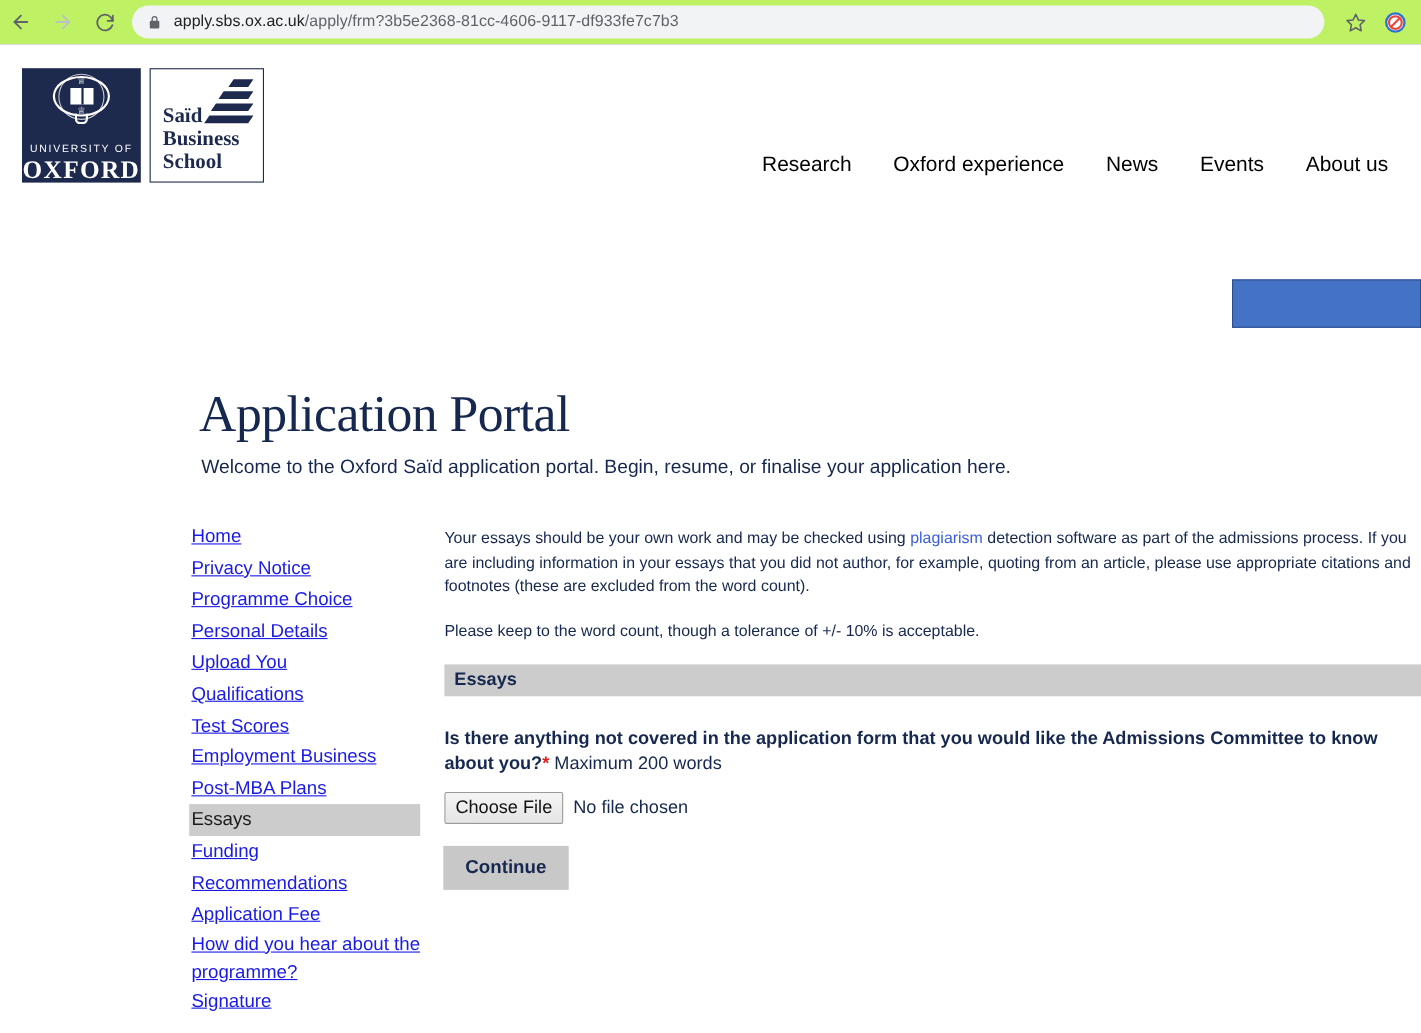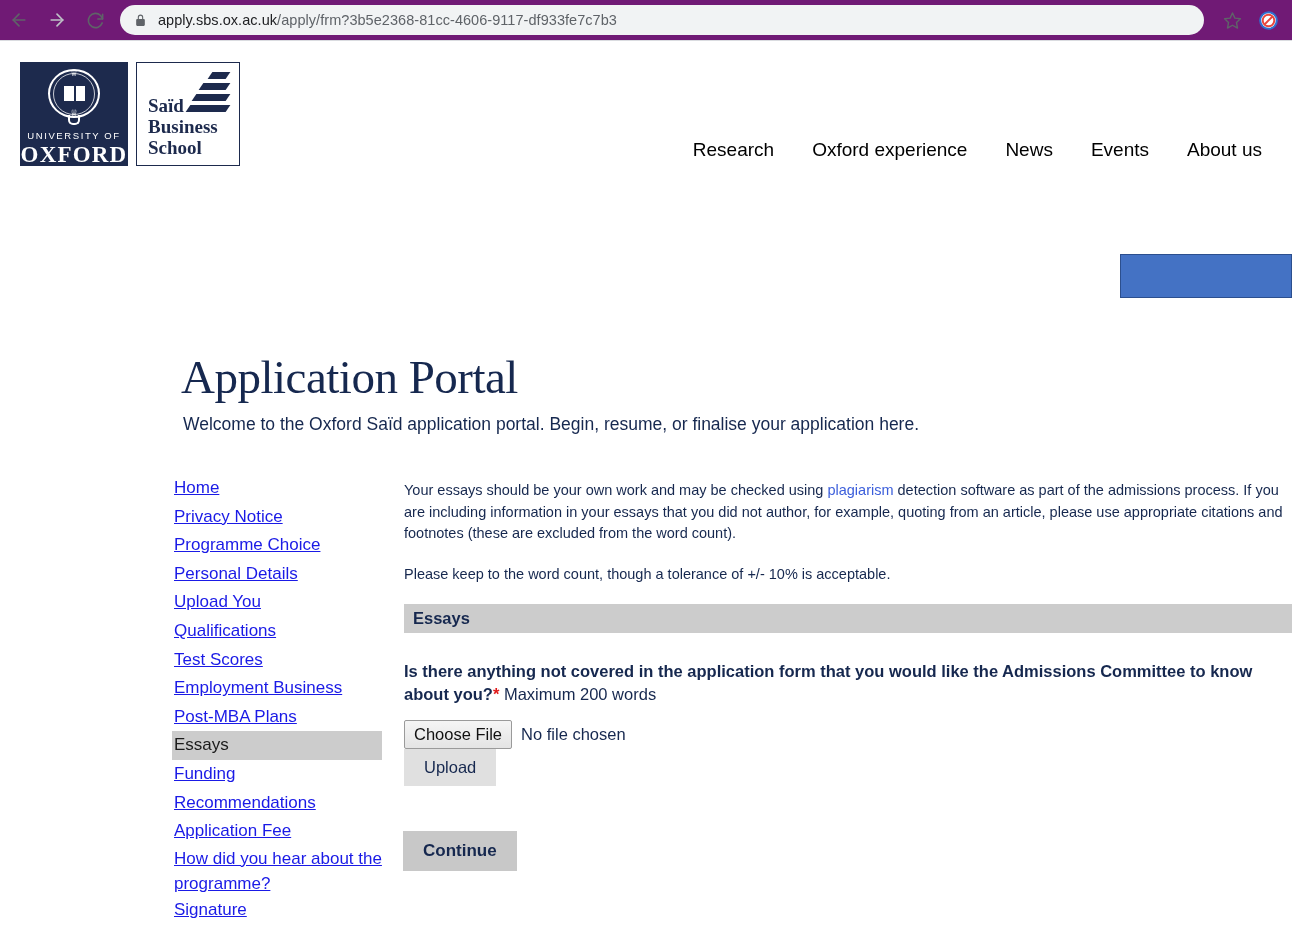--- a/index.html
+++ b/index.html
@@ -8,21 +8,21 @@
     width: 1292px; height: 939px;
     background: #ffffff;
     font-family: "Liberation Sans", sans-serif;
     overflow: hidden;
   }
 
   
   .browser-bar {
     position: absolute; top: 0; left: 0;
     width: 1292px; height: 41px;
-    background: #701a75;
+    background: #bef264;
     display: flex; align-items: center;
     border-bottom: 1px solid #dadce0;
   }
   .nav-btn {
     width: 38px; height: 38px;
     display: flex; align-items: center; justify-content: center;
     color: #5f6368; flex: none;
   }
   .nav-btn svg { display: block; }
   .nav-btn.disabled { color: #bdc1c6; }
@@ -101,21 +101,21 @@
   .crest-bot { bottom: -1px; }
   .crest-stem {
     position: absolute; left: 50%; transform: translateX(-50%);
     bottom: -9px;
     width: 12px; height: 10px;
     border: 2px solid #ffffff; border-top: none;
     border-radius: 0 0 5px 5px;
   }
   .logo-univ {
     font-size: 9.5px; letter-spacing: 1.6px;
-    margin-top: 12px; font-weight: 400;
+    margin-top: 24px; font-weight: 400;
   }
   .logo-oxford {
     font-family: "Liberation Serif", serif;
     font-size: 23px; font-weight: 700;
     letter-spacing: 1.2px; line-height: 1;
     margin-top: 2px;
   }
   .logo-sbs {
     width: 104px; height: 104px;
     background: #ffffff;
@@ -393,21 +393,18 @@
     <span>Essays</span>
   </div>
 
   <div class="question"><span>Is there anything not covered in the application form that you would like the Admissions Committee to know about you?</span><span class="req">*</span><span class="hint"> Maximum 200 words</span></div>
 
   <div class="file-row">
     <span class="choose-file">Choose File</span>
     <span class="file-status">No file chosen</span>
   </div>
 
-  <div>
-    <button class="btn-upload">Upload</button>
-  </div>
 
   <div class="btn-row">
     <button class="btn-continue">Continue</button>
   </div>
 
 </main>
 
 </body></html>

